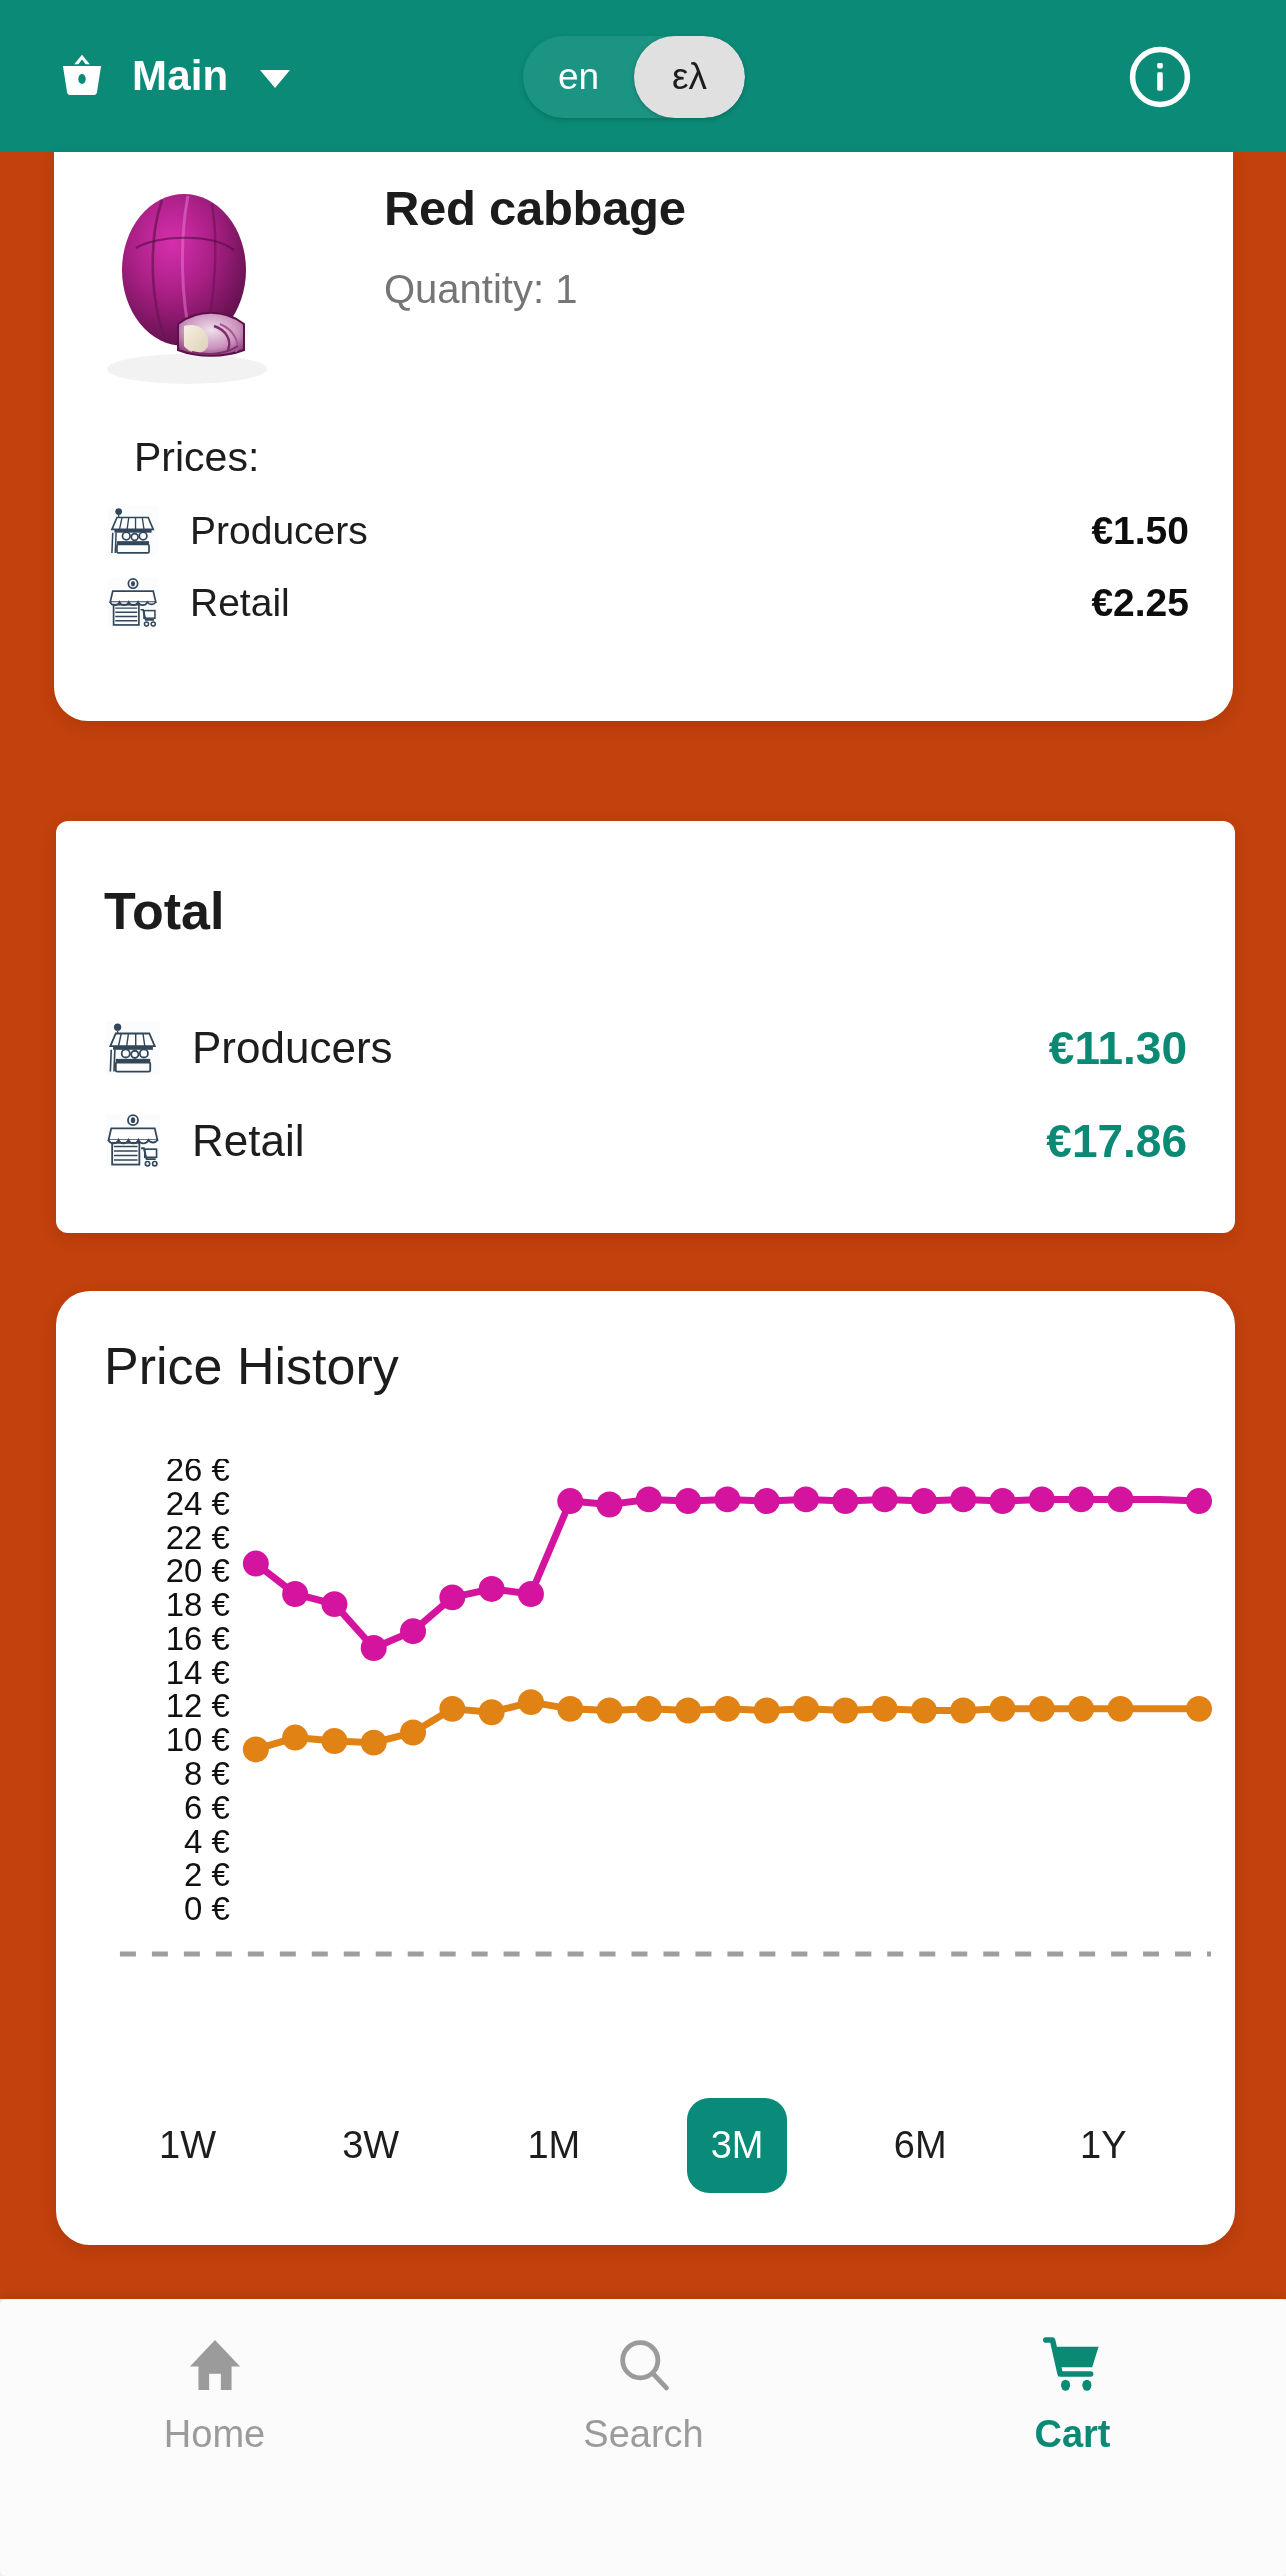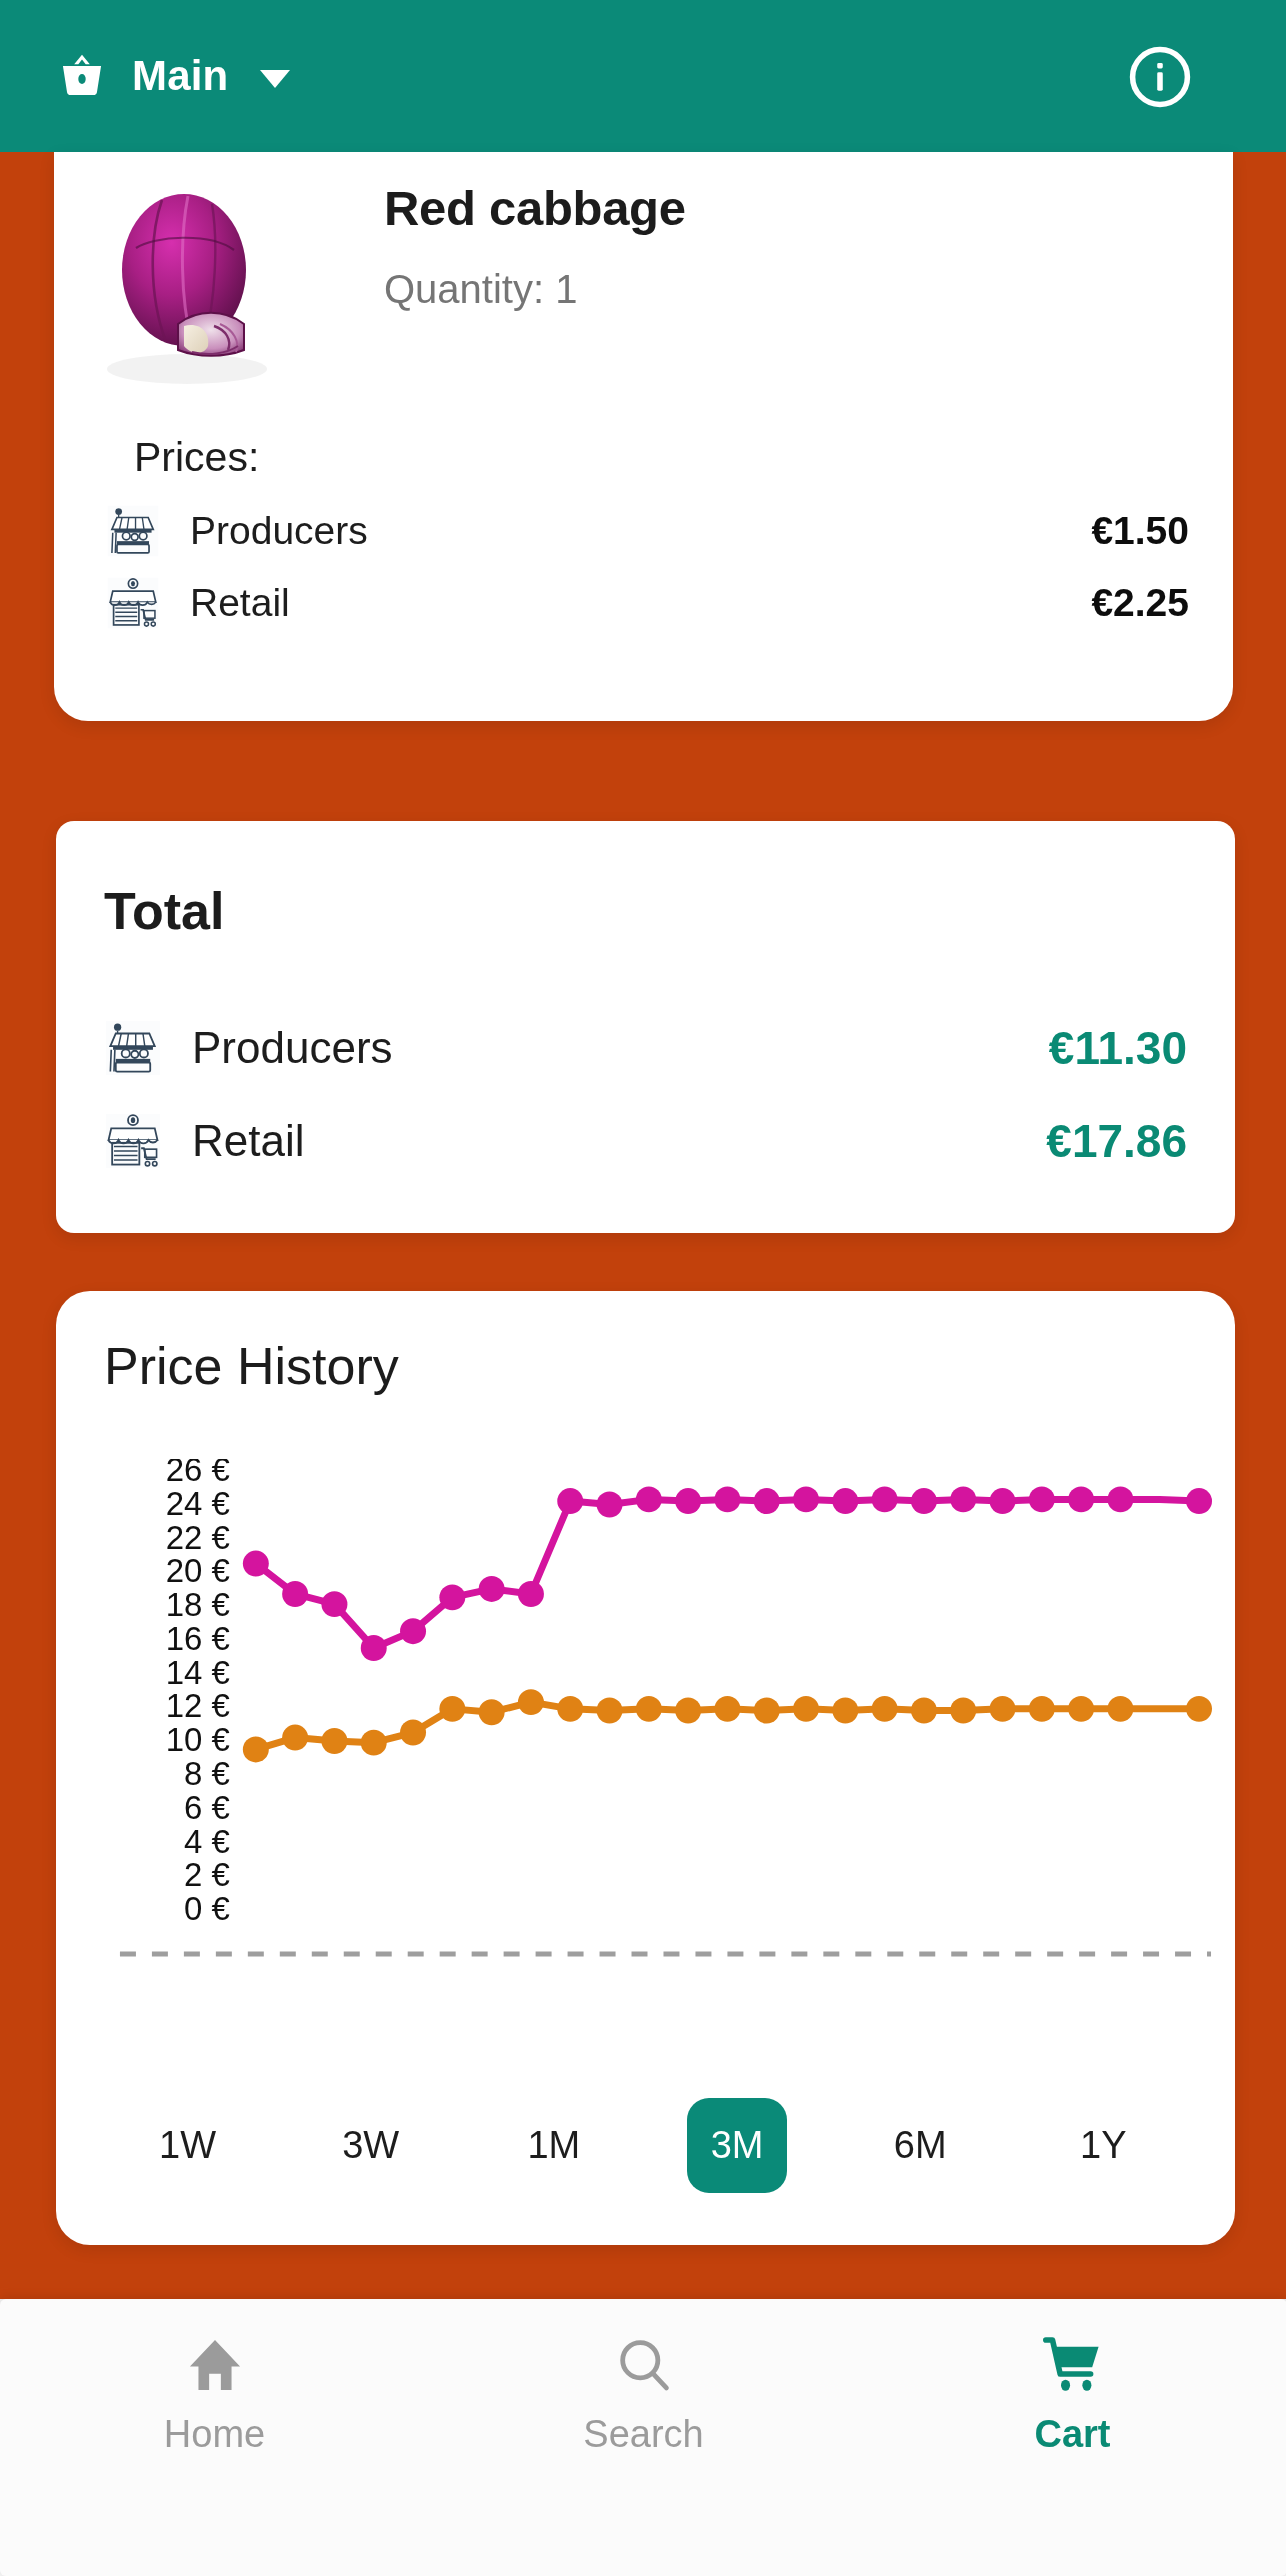--- a/index.html
+++ b/index.html
@@ -92,21 +92,21 @@
   }
   .price-row.r1 { top:348px; }
   .price-row.r2 { top:420px; }
   .row-icon { width:54px; height:54px; flex:none; }
   .row-label { font-size:39px; color:#1d1d1d; margin-left:30px; }
   .row-value { margin-left:auto; font-size:39px; font-weight:bold; color:#0d0d0d; }
 
   
   .card-total {
     position:absolute; top:669px; left:56px; width:1179px; height:412px;
-    background:#ffffff; border-radius:18px;
+    background:#ffffff; border-radius:12px;
     box-shadow:0 5px 16px rgba(0,0,0,0.10);
     padding-left:48px;
   }
   .total-title {
     position:absolute; left:48px; top:60px;
     font-size:52px; font-weight:bold; color:#1c1c1c;
   }
   .total-row {
     position:absolute; left:48px; width:1083px; height:70px;
     display:flex; align-items:center;
@@ -166,20 +166,24 @@
     <div class="appbar-left">
       <svg class="basket-icon" viewBox="0 0 24 24">
         <path d="M12 2.2 8.4 6.6h1.9L12 4.4l1.7 2.2h1.9z" fill="#ffffff"></path>
         <path d="M3.2 7.4h17.6l-1.9 12.1a1.6 1.6 0 0 1-1.6 1.3H6.7a1.6 1.6 0 0 1-1.6-1.3z" fill="#ffffff"></path>
         <ellipse cx="12" cy="13.4" rx="1.7" ry="2.3" fill="#0b8a78"></ellipse>
       </svg>
       <span class="appbar-title">Main</span>
       <span class="caret-down"></span>
     </div>
 
+    <div class="lang-toggle">
+      <div class="lang-opt">en</div>
+      <div class="lang-opt active">ελ</div>
+    </div>
 
     <svg class="info-btn" viewBox="0 0 24 24">
       <circle cx="12" cy="12" r="9.4" fill="none" stroke="#ffffff" stroke-width="1.9"></circle>
       <rect x="11.05" y="10.4" width="1.9" height="6.3" rx="0.5" fill="#ffffff"></rect>
       <rect x="11.05" y="7.2" width="1.9" height="1.9" rx="0.5" fill="#ffffff"></rect>
     </svg>
   </div>
 
   <div class="content">
 

